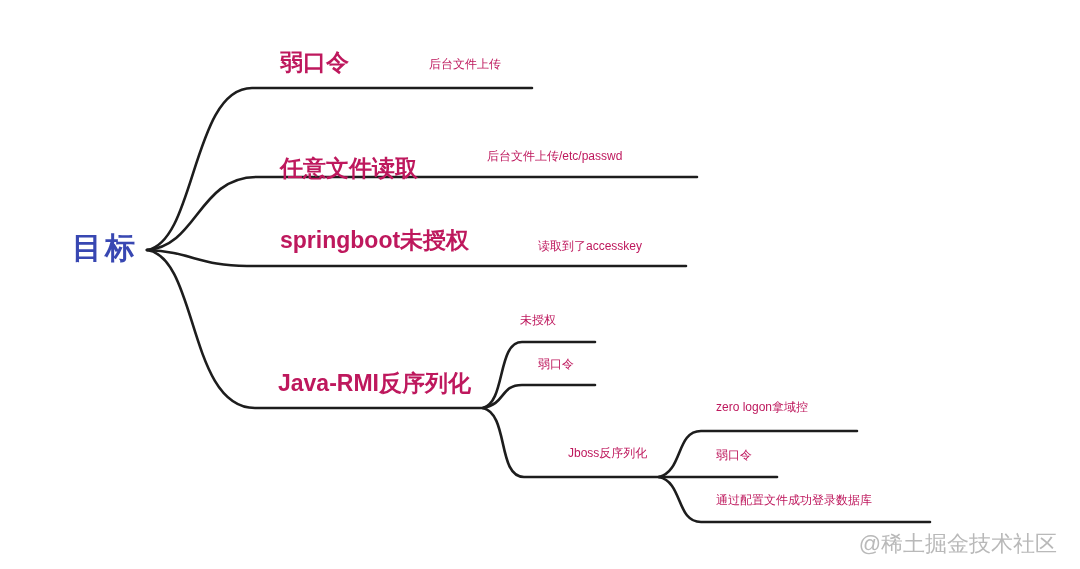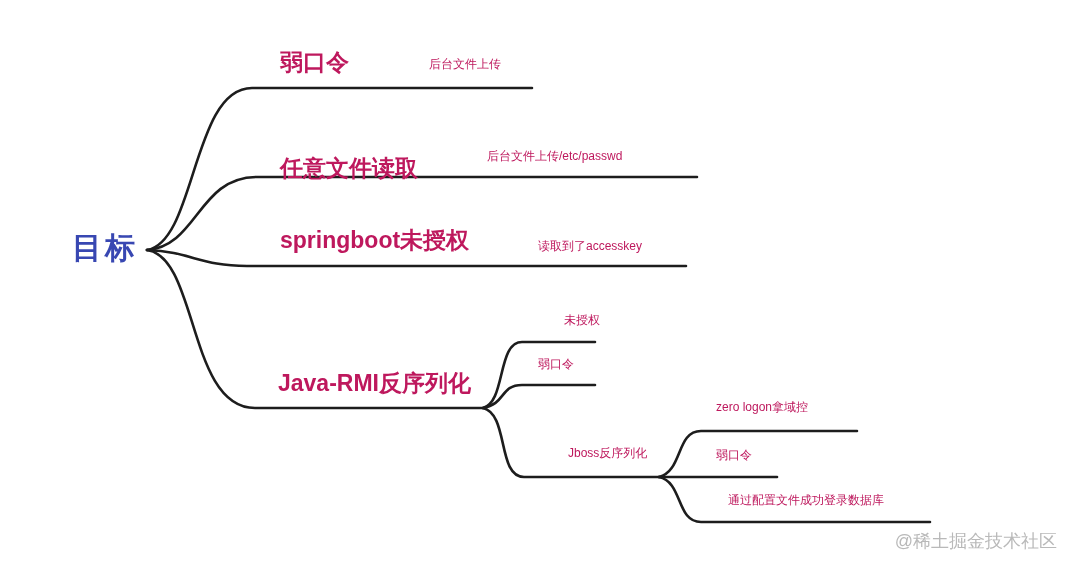--- a/index.html
+++ b/index.html
@@ -41,21 +41,21 @@
     font-weight: 700;
   }
   .node.leaf {
     font-size: 12px;
     font-weight: 400;
   }
   .watermark {
     position: absolute;
     right: 23px;
     top: 529px;
-    font-size: 18px;
+    font-size: 22px;
     color: #b9b9b9;
     white-space: nowrap;
   }
 </style>
 </head>
 <body>
 
 <div class="canvas">
 
   <svg class="connectors" viewBox="0 0 1080 569" xmlns="http://www.w3.org/2000/svg">
@@ -76,23 +76,23 @@
   <div class="node branch" style="left:280px; top:49px;">弱口令</div>
   <div class="node leaf" style="left:429px; top:58px;">后台文件上传</div>
 
   <div class="node branch" style="left:280px; top:139px;margin-top:16px;">任意文件读取</div>
   <div class="node leaf" style="left:487px; top:150px;">后台文件上传/etc/passwd</div>
 
   <div class="node branch" style="left:280px; top:227px;text-align:right;">springboot未授权</div>
   <div class="node branch" style="left:278px; top:370px;">Java-RMI反序列化</div>
 
   <div class="node leaf" style="left:538px; top:240px;">读取到了accesskey</div>
-  <div class="node leaf" style="left:564px; top:314px;">未授权</div>
+  <div class="node leaf" style="left:520px; top:314px;">未授权</div>
   <div class="node leaf" style="left:538px; top:358px;">弱口令</div>
 
   <div class="node leaf" style="left:540px; top:447px;margin-left:28px;">Jboss反序列化</div>
   <div class="node leaf" style="left:716px; top:401px;">zero logon拿域控</div>
   <div class="node leaf" style="left:716px; top:449px;">弱口令</div>
-  <div class="node leaf" style="left:716px; top:494px;margin-left:12px;">通过配置文件成功登录数据库</div>
+  <div class="node leaf" style="left:716px; top:494px;">通过配置文件成功登录数据库</div>
 
   <div class="watermark">@稀土掘金技术社区</div>
 
 </div>
 
 </body></html>

